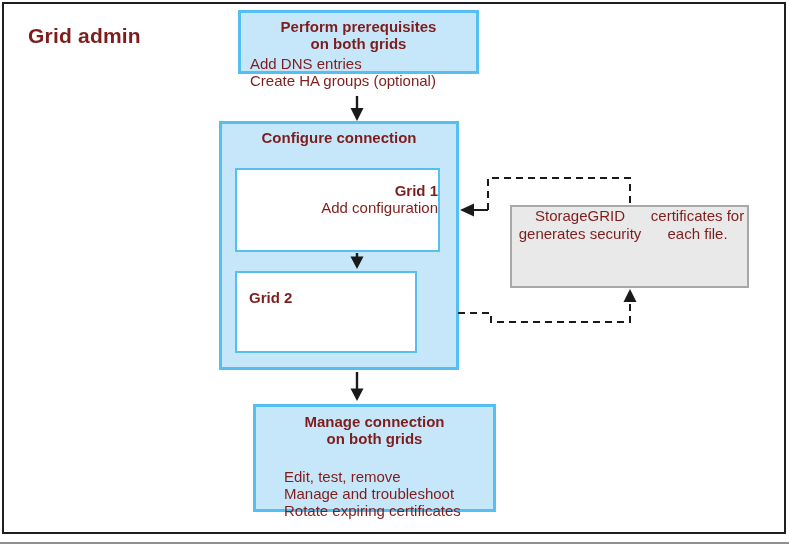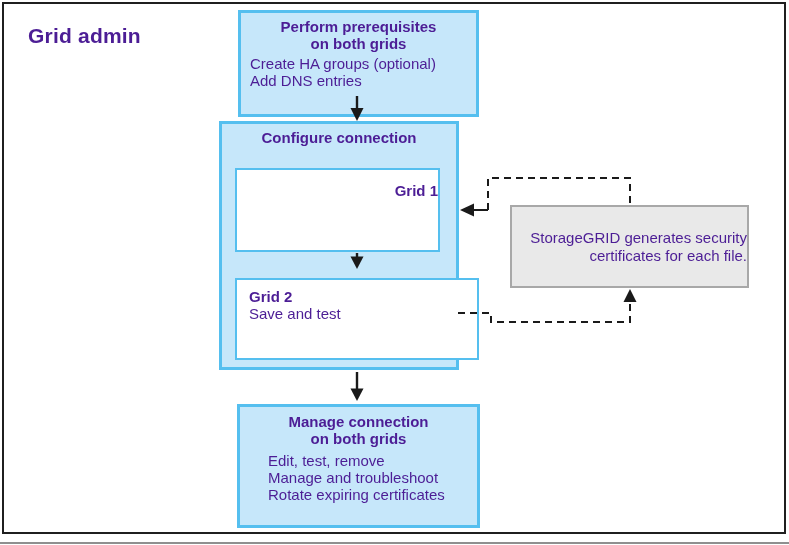--- a/index.html
+++ b/index.html
@@ -1,85 +1,85 @@
 <!DOCTYPE html>
 <html><head>
 <meta charset="utf-8">
 <style>
   html,body { margin:0; padding:0; background:#ffffff; }
   .page {
     position:relative; width:789px; height:545px;
     font-family:"Liberation Sans", sans-serif;
-    color:#4c1d95; background:#ffffff; overflow:hidden;
+    color:#7f1d1d; background:#ffffff; overflow:hidden;
   }
   .outer-frame {
     position:absolute; left:2px; top:2px; width:784px; height:532px;
     border:2px solid #1f1f1f; box-sizing:border-box; background:transparent;
   }
   .bottom-edge {
     position:absolute; left:0; top:542px; width:789px; height:2px;
     background:#8f8f8f;
   }
   .grid-admin {
     position:absolute; left:28px; top:24px;
     font-size:21px; font-weight:bold; letter-spacing:0.2px;
   }
   .box { position:absolute; box-sizing:border-box; }
   .blue-box { background:#c6e7fa; border:3px solid #55bfef; }
   .white-box { background:#ffffff; border:2px solid #55bfef; }
   .note-box {
     background:#e9e9e9; border:2px solid #a8a8a8;
-    display:flex; flex-direction:column; justify-content:center;
-    text-align:right; font-size:15px; line-height:18px;
+    display:flex; flex-direction:row; justify-content:center;
+    text-align:center; font-size:15px; line-height:18px;
   }
   .box-title { font-weight:bold; text-align:center; font-size:15px; line-height:17px; }
   .box-body { font-size:15px; line-height:17px; padding-left:9px; }
-  .b1 { left:238px; top:10px;  width:241px; height:107px;  padding-top:5px; }
+  .b1 { left:238px; top:10px;  width:241px; height:64px;  padding-top:5px; }
   .b1 .box-body { margin-top:3px; }
   .b2 { left:219px; top:121px; width:240px; height:249px; padding-top:5px; }
   .g1 { left:13px;  top:44px;  width:205px; height:84px;  padding:12px 0 0 12px;text-align:right; }
-  .g2 { left:13px;  top:147px; width:244px; height:82px;  padding:8px 0 0 12px;margin-top:7px; }
+  .g2 { left:13px;  top:147px; width:182px; height:82px;  padding:16px 0 0 12px; }
   .grid-title { font-weight:bold; font-size:15px; line-height:17px; }
   .grid-line  { font-size:15px; line-height:17px; }
-  .b3 { left:237px; top:404px; width:243px; height:124px; padding-top:6px; }
-  .b3 .box-body { margin-top:5px;padding-left:28px; }
+  .b3 { left:253px; top:404px; width:243px; height:108px; padding-top:6px; }
+  .b3 .box-body { margin-top:21px;padding-left:28px; }
   .note { left:510px; top:205px; width:239px; height:83px; }
   .connectors { position:absolute; left:0; top:0; pointer-events:none; }
 </style>
 </head>
 <body>
 
 <div class="page">
 
   <div class="outer-frame"></div>
   <div class="bottom-edge"></div>
 
   <div class="grid-admin">Grid admin</div>
 
   <div class="box blue-box b1">
     <div class="box-title">
       <div>Perform prerequisites</div>
       <div>on both grids</div>
     </div>
     <div class="box-body">
+      <div>Add DNS entries</div>
       <div>Create HA groups (optional)</div>
-      <div>Add DNS entries</div>
     </div>
   </div>
 
   <div class="box blue-box b2">
     <div class="box-title">Configure connection</div>
 
     <div class="box white-box g1">
       <div class="grid-title">Grid 1</div>
+      <div class="grid-line">Add configuration</div>
     </div>
 
     <div class="box white-box g2">
       <div class="grid-title">Grid 2</div>
-      <div class="grid-line">Save and test</div>
     </div>
   </div>
 
   <div class="box blue-box b3">
     <div class="box-title">
       <div>Manage connection</div>
       <div>on both grids</div>
     </div>
     <div class="box-body">
       <div>Edit, test, remove</div>

